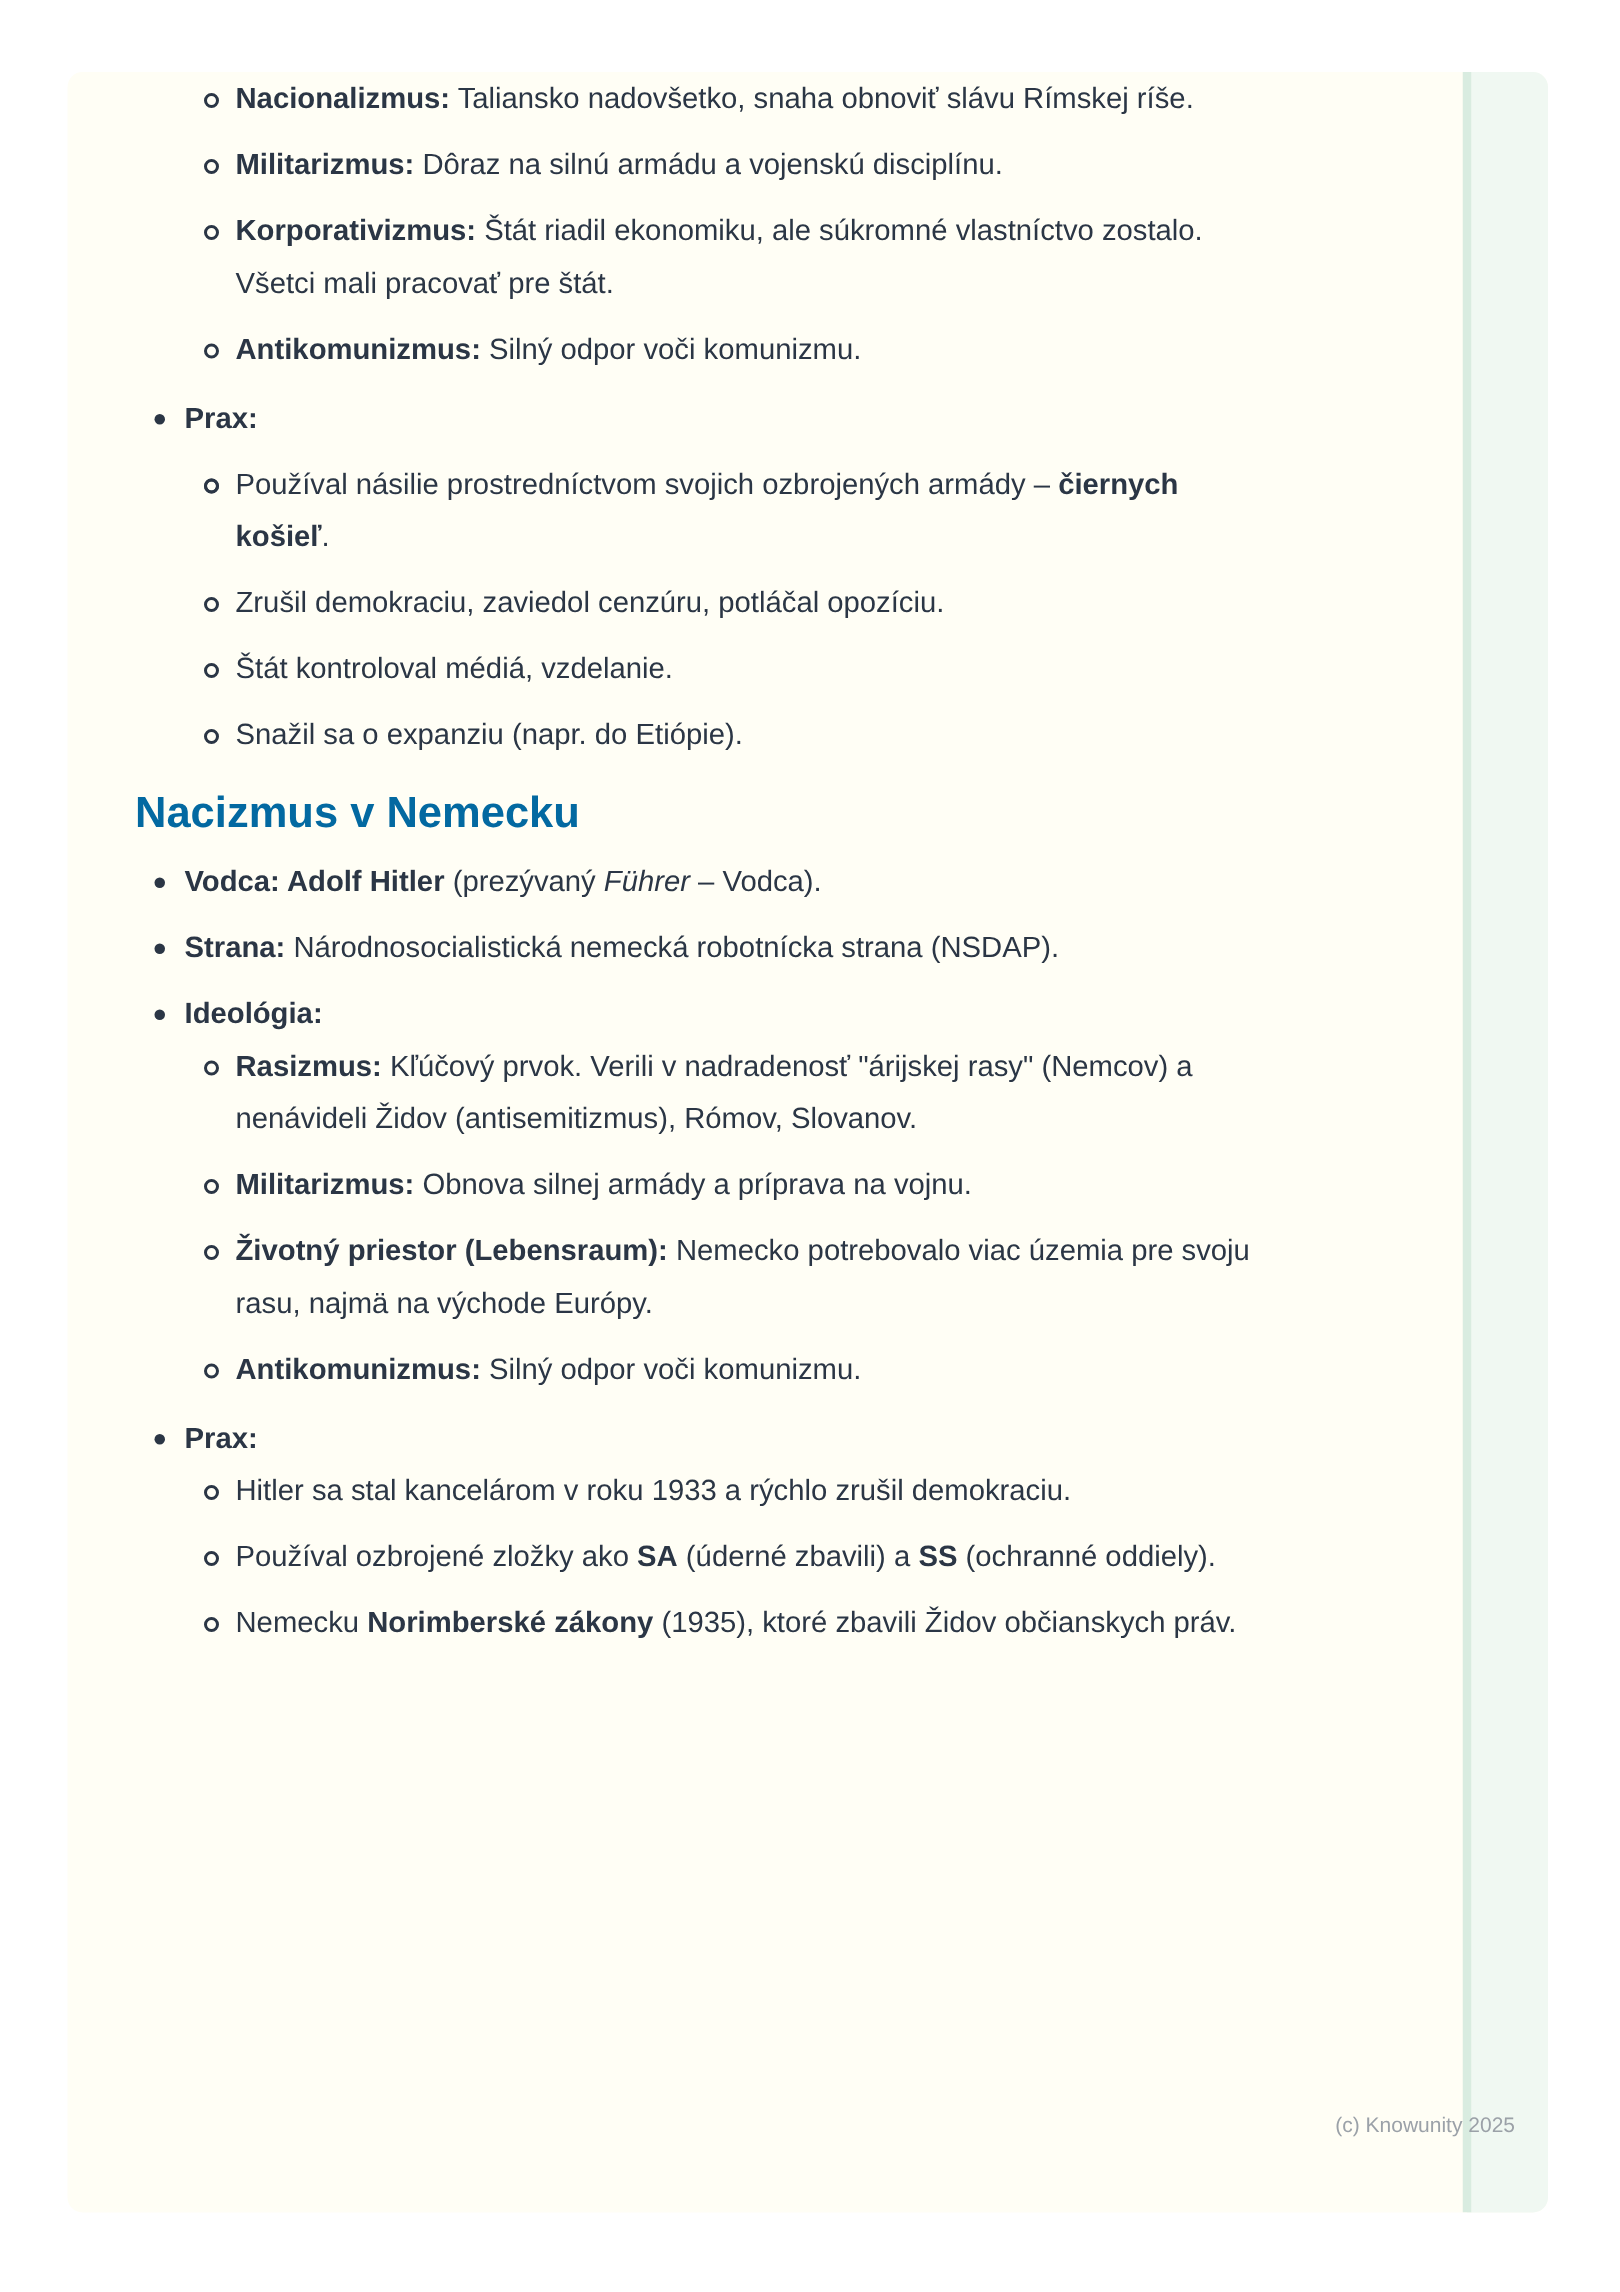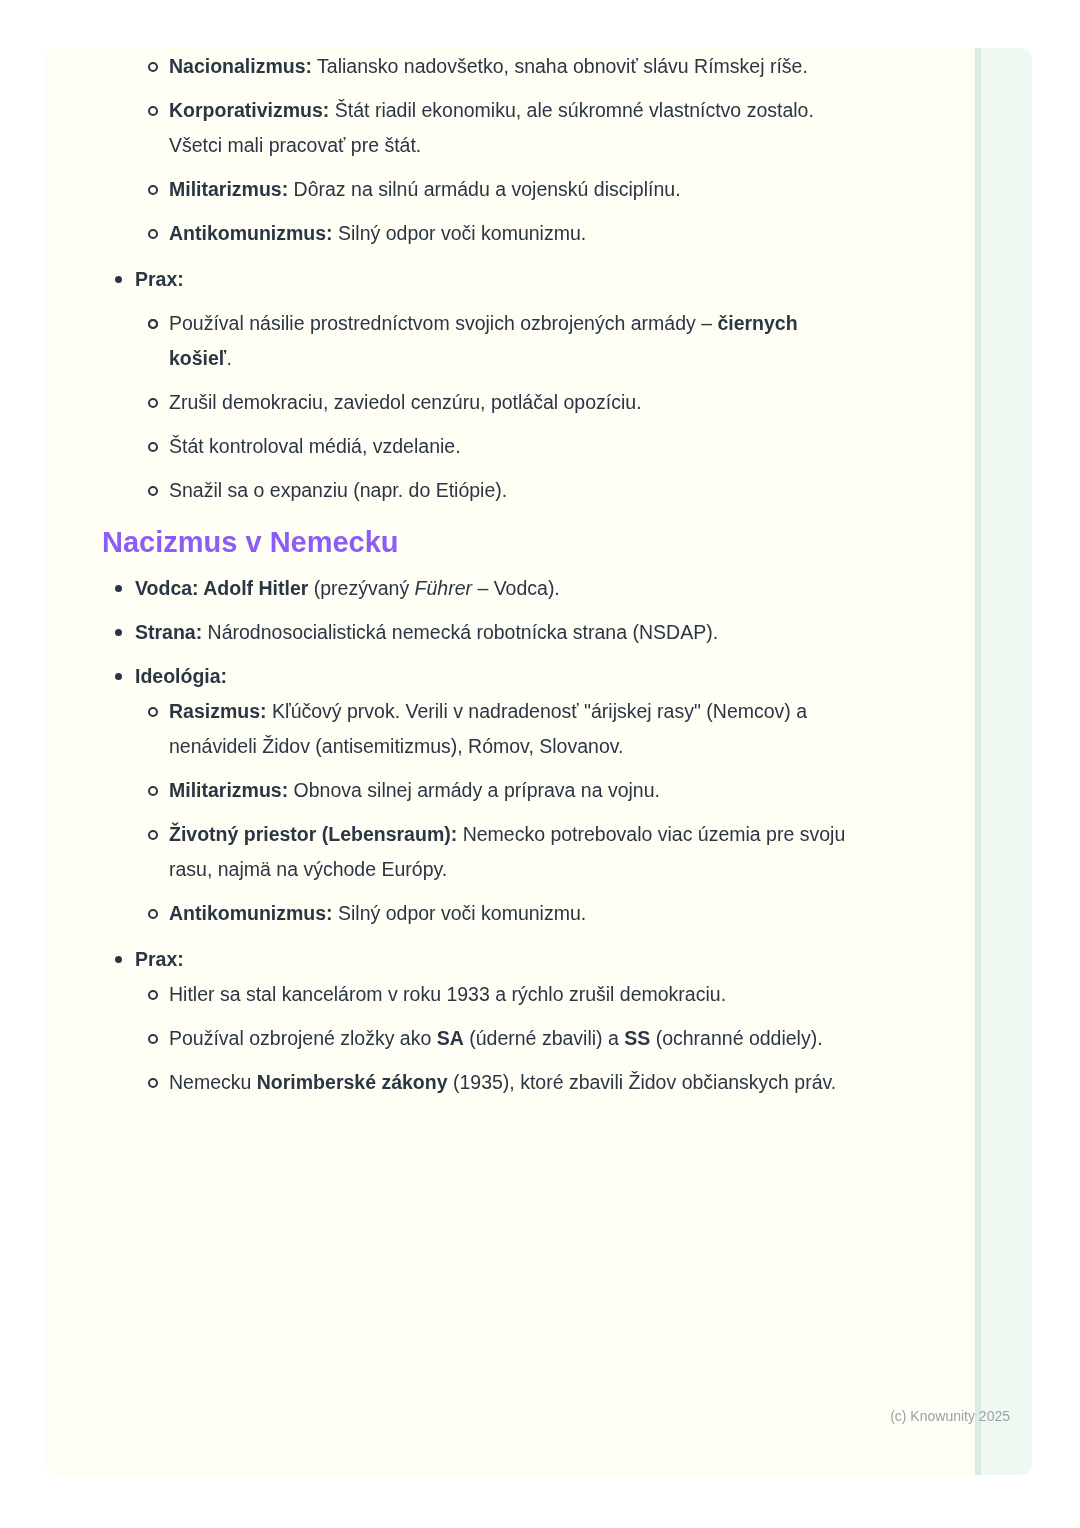--- a/index.html
+++ b/index.html
@@ -12,50 +12,50 @@
   .page{
     position:absolute;left:45px;top:48px;width:987px;height:1427px;
     background:#fffef5;border-radius:10px;
   }
   .rail{
     position:absolute;top:0;right:0;width:57px;height:100%;
     background:#f0f8f2;border-left:6px solid #d9ece0;box-sizing:border-box;
     border-radius:0 10px 10px 0;
   }
   .content{
-    position:absolute;left:12px;top:0;width:987px;box-sizing:border-box;
+    position:absolute;left:0;top:0;width:987px;box-sizing:border-box;
     padding:1px 197px 0 78px;
     font-size:19.5px;line-height:35px;
   }
   .content b{font-weight:700}
   .content i{font-style:italic}
   ul{list-style:none;margin:0;padding:0}
   ul.l2{padding-left:34px;margin:0 0 11px 0}
   li{position:relative;margin-bottom:9px}
   .marker{position:absolute;display:inline-block;box-sizing:border-box}
   .m1{left:-20px;top:14px;width:7px;height:7px;border-radius:50%;background:#2b3645}
   .m2{left:-21px;top:13px;width:10px;height:10px;border-radius:50%;border:2px solid #2b3645;background:transparent}
   h2.heading{
     font-size:29px;line-height:36px;font-weight:700;
-    color:#8b5cf6;margin:16px 0 11px -33px;
+    color:#0369a1;margin:16px 0 11px -33px;
   }
   .footer{
     position:absolute;top:1406px;right:70px;
     font-size:14px;line-height:20px;color:#9ba1a8;z-index:3;
   }
 </style>
 </head>
 <body>
 
 <div class="page">
   <div class="content" id="content">
       <ul class="l2 top">
         <li class="li2"><span class="marker m2"></span><span class="txt"><b>Nacionalizmus:</b><span> Taliansko nadovšetko, snaha obnoviť slávu Rímskej ríše.</span></span></li>
+        <li class="li2"><span class="marker m2"></span><span class="txt"><b>Militarizmus:</b><span> Dôraz na silnú armádu a vojenskú disciplínu.</span></span></li>
         <li class="li2"><span class="marker m2"></span><span class="txt"><b>Korporativizmus:</b><span> Štát riadil ekonomiku, ale súkromné vlastníctvo zostalo. Všetci mali pracovať pre štát.</span></span></li>
-        <li class="li2"><span class="marker m2"></span><span class="txt"><b>Militarizmus:</b><span> Dôraz na silnú armádu a vojenskú disciplínu.</span></span></li>
         <li class="li2"><span class="marker m2"></span><span class="txt"><b>Antikomunizmus:</b><span> Silný odpor voči komunizmu.</span></span></li>
       </ul>
       <ul class="l1">
         <li class="li1"><span class="marker m1"></span><span class="txt"><b>Prax:</b></span><ul class="l2">
             <li class="li2"><span class="marker m2"></span></li>
             <li class="li2"><span class="marker m2"></span><span class="txt"><span>Používal násilie prostredníctvom svojich ozbrojených armády – </span><b>čiernych košieľ</b><span>.</span></span></li>
             <li class="li2"><span class="marker m2"></span><span class="txt"><span>Zrušil demokraciu, zaviedol cenzúru, potláčal opozíciu.</span></span></li>
             <li class="li2"><span class="marker m2"></span><span class="txt"><span>Štát kontroloval médiá, vzdelanie.</span></span></li>
             <li class="li2"><span class="marker m2"></span><span class="txt"><span>Snažil sa o expanziu (napr. do Etiópie).</span></span></li>
           </ul></li>

